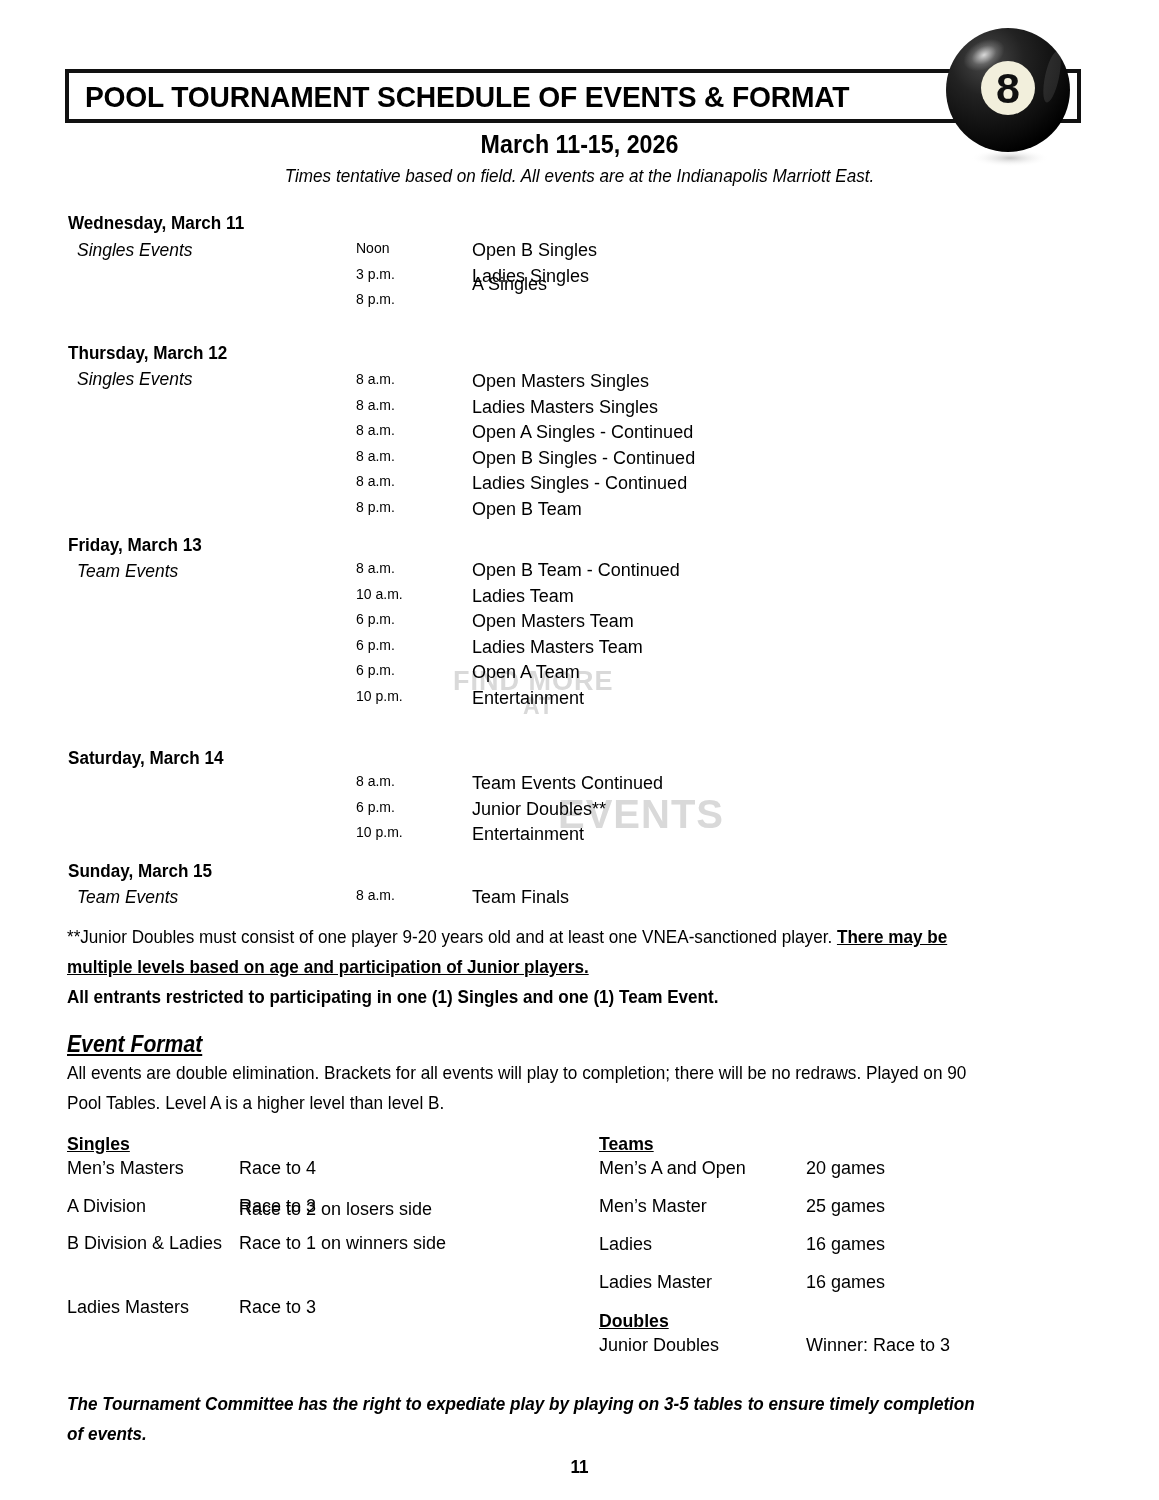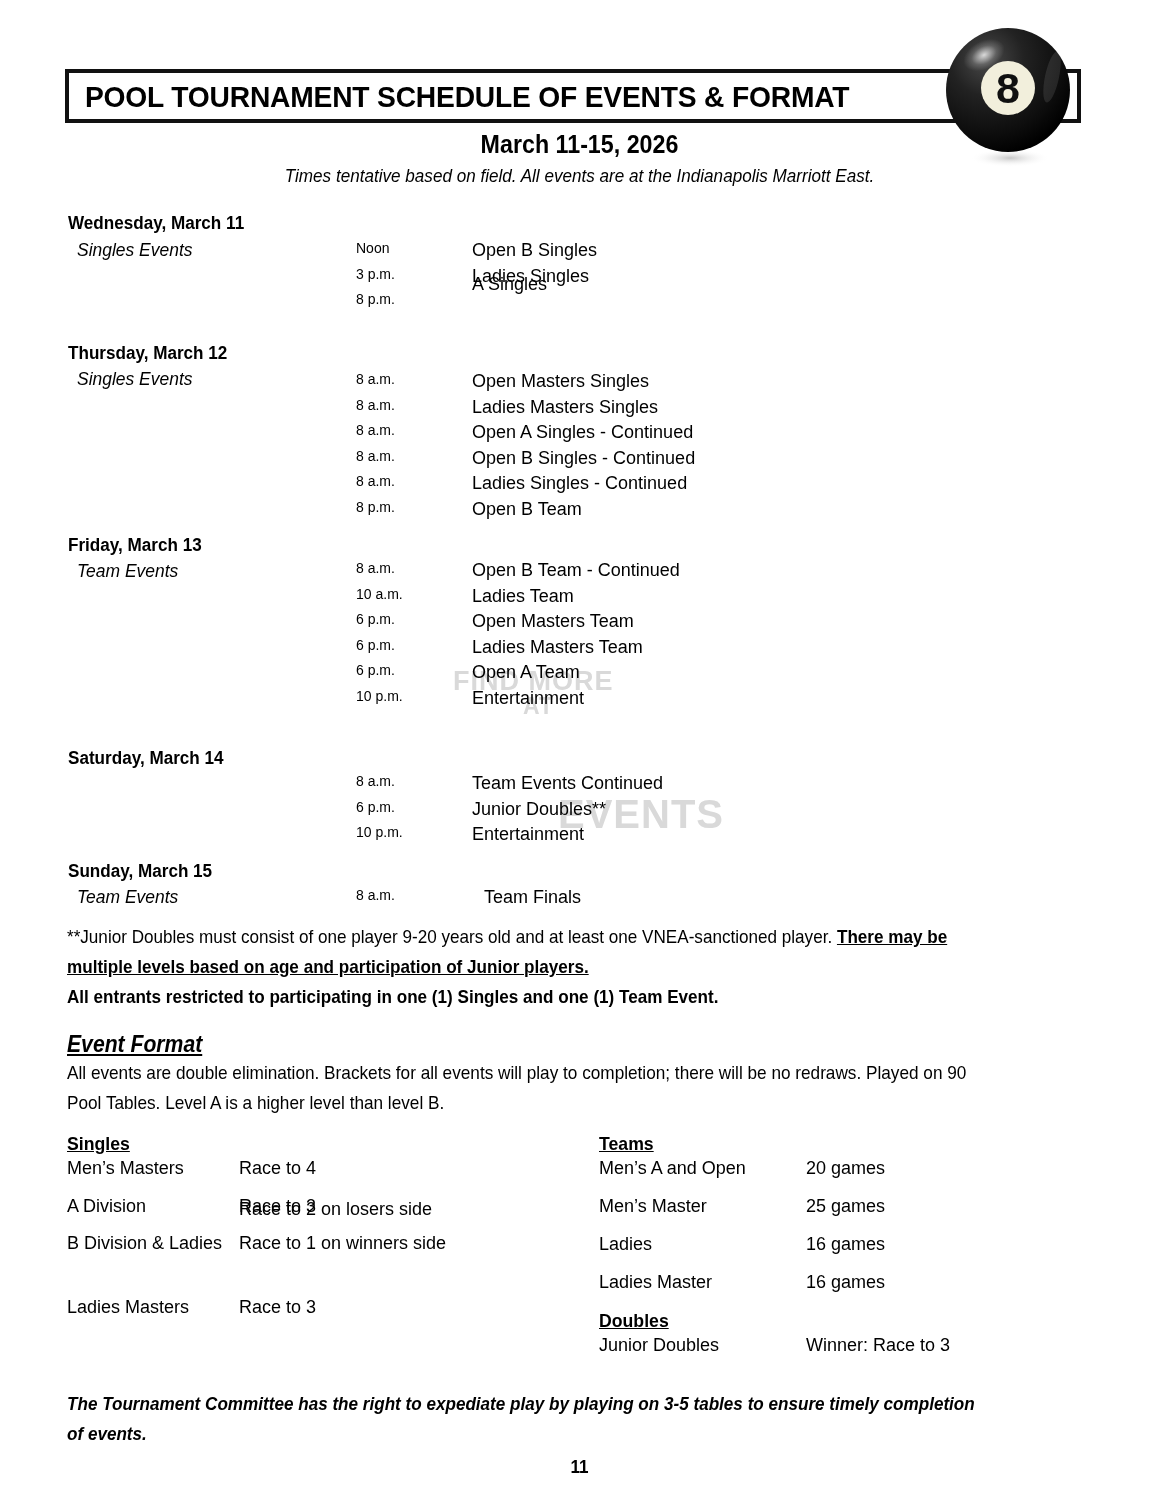--- a/index.html
+++ b/index.html
@@ -191,21 +191,21 @@
       <div class="day" style="top: 748px;">Saturday, March 14</div>
       <div class="row-time" style="top: 773px;">8 a.m.</div>
       <div class="row-event" style="top: 773px;">Team Events Continued</div>
       <div class="row-time" style="top: 798.5px;">6 p.m.</div>
       <div class="row-event" style="top: 798.5px;">Junior Doubles**</div>
       <div class="row-time" style="top: 824px;">10 p.m.</div>
       <div class="row-event" style="top: 824px;">Entertainment</div>
       <div class="day" style="top: 861px;">Sunday, March 15</div>
       <div class="sublabel" style="top: 887px;">Team Events</div>
       <div class="row-time" style="top: 887px;">8 a.m.</div>
-      <div class="row-event" style="top: 887px; margin-left: 12px;">Team Finals</div>
+      <div class="row-event" style="top: 887px;">Team Finals</div>
     </div>
 
   <div class="note" style="top:922px;">
     <span>**Junior Doubles must consist of one player 9-20 years old and at least one VNEA-sanctioned player. </span><span class="u">There may be multiple levels based on age and participation of Junior players.</span>
   </div>
 
   <div class="note bold" style="top:982px;">All entrants restricted to participating in one (1) Singles and one (1) Team Event.</div>
 
   <div class="ef-head">Event Format</div>
   <div class="ef-body">All events are double elimination. Brackets for all events will play to completion; there will be no redraws. Played on 90 Pool Tables. Level A is  a higher level than level B.</div>

